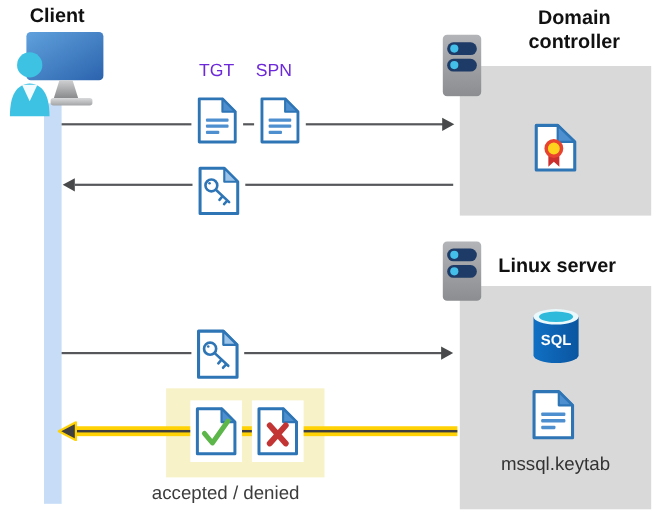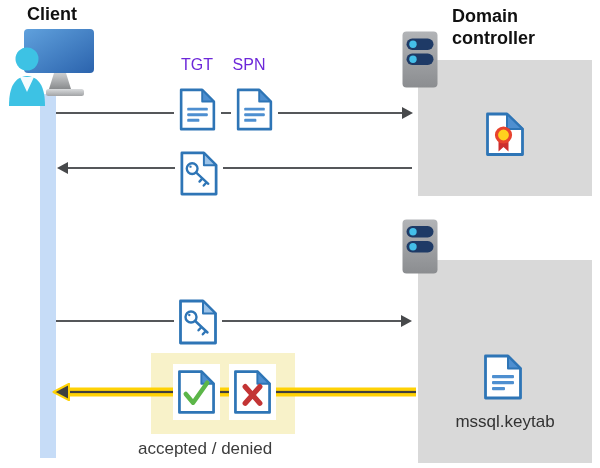--- a/index.html
+++ b/index.html
@@ -90,37 +90,38 @@
             <stop offset="1" stop-color="#8b8d90"></stop>
         </linearGradient>
       </defs>
       <rect x="0.5" y="0.5" width="35" height="56" rx="4" fill="url(#srv1)"></rect>
       <rect x="4.5" y="7.5" width="27" height="11.5" rx="5.75" fill="#1e3a66"></rect>
       <circle cx="11" cy="13.2" r="3.7" fill="#44bfe9"></circle>
       <rect x="4.5" y="22.5" width="27" height="11.5" rx="5.75" fill="#1e3a66"></rect>
       <circle cx="11" cy="28.2" r="3.7" fill="#44bfe9"></circle>
     </svg>
   </div>
-  <div class="abs title" style="left:452px;top:5px;width:140px;">Domain controller</div>
+  <div class="abs title" style="left:452px;top:5px;width:140px;text-align:center;">Domain controller</div>
 
   <div class="abs plain" style="left:402px;top:219px;">
     <svg width="36" height="55" viewBox="0 0 36 55">
       <defs>
         <linearGradient id="srv2" x1="0" y1="0" x2="0" y2="1">
           <stop offset="0" stop-color="#b2b4b7"></stop>
             <stop offset="1" stop-color="#8b8d90"></stop>
         </linearGradient>
       </defs>
       <rect x="0.5" y="0.5" width="35" height="54" rx="4" fill="url(#srv2)"></rect>
       <rect x="4.5" y="7" width="27" height="11.5" rx="5.75" fill="#1e3a66"></rect>
       <circle cx="11" cy="12.7" r="3.7" fill="#44bfe9"></circle>
       <rect x="4.5" y="22" width="27" height="11.5" rx="5.75" fill="#1e3a66"></rect>
       <circle cx="11" cy="27.7" r="3.7" fill="#44bfe9"></circle>
     </svg>
   </div>
+  <div class="abs title" style="left:453px;top:230px;">Linux server</div>
 
   <div class="abs small-label" style="left:176px;top:56px;width:42px;">TGT</div>
   <div class="abs small-label" style="left:228px;top:56px;width:42px;">SPN</div>
 
   <div class="abs doc" style="left:174px;top:84px;">
     <svg width="39" height="43" viewBox="0 0 40 46">
       <path d="M2.5,2 H25 L37.5,14.5 V44 H2.5 Z" fill="#ffffff" stroke="#2e75b6" stroke-width="2.8" stroke-linejoin="round"></path>
       <path d="M25,2 L25,14.5 L37.5,14.5 Z" fill="#4e8fd0" stroke="#2e75b6" stroke-width="2" stroke-linejoin="round"></path>
       <rect x="9" y="21" width="22" height="3.2" rx="1" fill="#4e8fd0"></rect>
       <rect x="9" y="27" width="22" height="3.2" rx="1" fill="#4e8fd0"></rect>
@@ -176,20 +177,34 @@
 
   <div class="abs plain" style="left:485px;top:112px;">
     <svg width="40" height="45" viewBox="0 0 40 45">
       <path d="M2.5,2 H22 L37.5,17 V42.5 H2.5 Z" fill="#ffffff" stroke="#2e75b6" stroke-width="2.8" stroke-linejoin="round"></path>
       <path d="M22,2 L22,17 L37.5,17 Z" fill="#4e8fd0" stroke="#2e75b6" stroke-width="2" stroke-linejoin="round"></path>
       <path d="M13.5,28 h10 v11.5 l-5,-4.5 l-5,4.5 z" fill="#cc2e2e"></path>
       <circle cx="18.5" cy="23" r="7" fill="#ffd21e" stroke="#e8432e" stroke-width="3.2"></circle>
     </svg>
   </div>
 
+  <div class="abs plain" style="left:483px;top:280px;">
+    <svg width="45" height="52" viewBox="0 0 45 52">
+      <defs>
+        <linearGradient id="sqlb" x1="0" y1="0" x2="1" y2="0">
+          <stop offset="0" stop-color="#1170c4"></stop>
+            <stop offset="1" stop-color="#0a55a0"></stop>
+        </linearGradient>
+      </defs>
+      <path d="M2,8 L2,43 A20.5,7 0 0 0 43,43 L43,8 Z" fill="url(#sqlb)"></path>
+      <ellipse cx="22.5" cy="8" rx="20.5" ry="7" fill="#eaf8fb"></ellipse>
+      <ellipse cx="22.5" cy="8" rx="15.5" ry="4.8" fill="#2fb9db"></ellipse>
+      <text x="22.5" y="34" text-anchor="middle" font-size="13.5" font-weight="bold" fill="#ffffff">SQL</text>
+    </svg>
+  </div>
 
   <div class="abs plain" style="left:483px;top:352px;">
     <svg width="40" height="50" viewBox="0 0 40 46">
       <path d="M2.5,2 H25 L37.5,14.5 V44 H2.5 Z" fill="#ffffff" stroke="#2e75b6" stroke-width="2.8" stroke-linejoin="round"></path>
       <path d="M25,2 L25,14.5 L37.5,14.5 Z" fill="#4e8fd0" stroke="#2e75b6" stroke-width="2" stroke-linejoin="round"></path>
       <rect x="9" y="21" width="22" height="3.2" rx="1" fill="#4e8fd0"></rect>
       <rect x="9" y="27" width="22" height="3.2" rx="1" fill="#4e8fd0"></rect>
       <rect x="9" y="33" width="13" height="3.2" rx="1" fill="#4e8fd0"></rect>
     </svg>
   </div>

